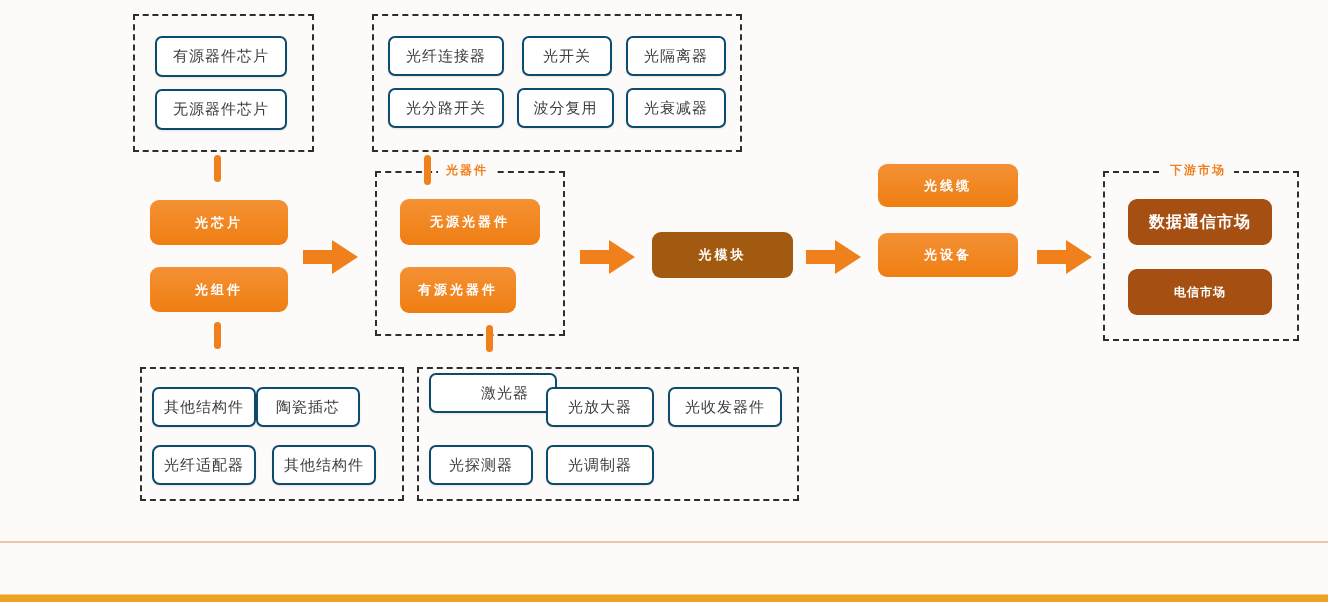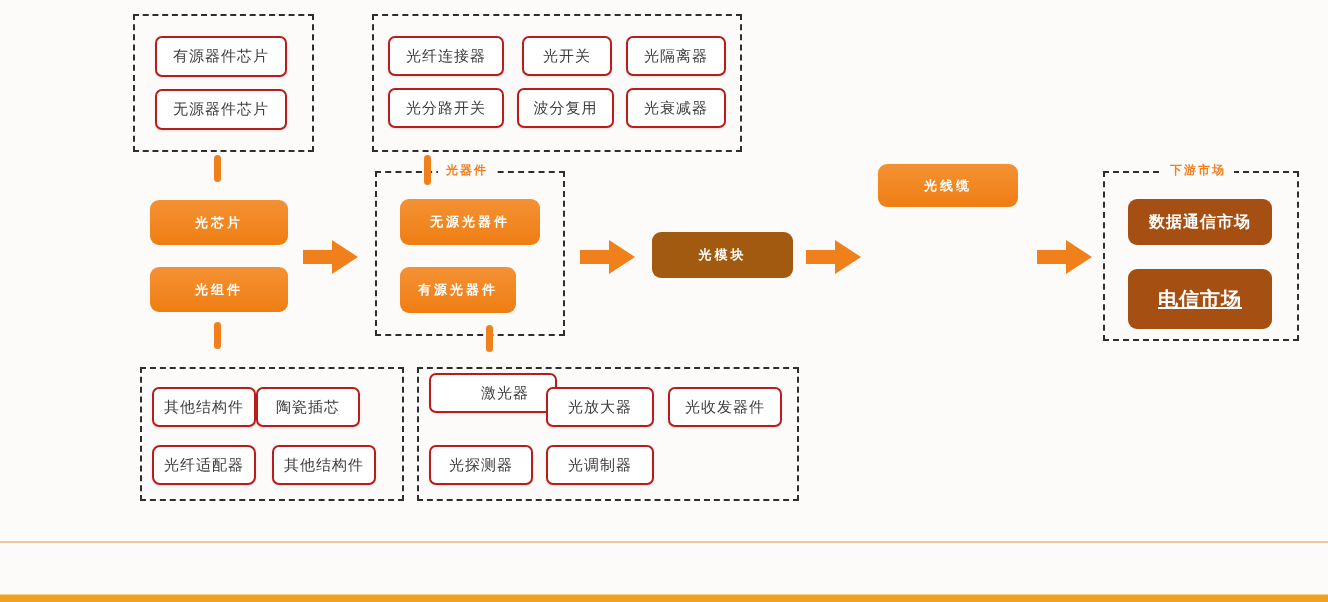--- a/index.html
+++ b/index.html
@@ -2,21 +2,21 @@
 <html><head>
 <meta charset="utf-8">
 <style>
   html,body{margin:0;padding:0;background:#fff;}
   .canvas{
     position:relative;width:1328px;height:602px;overflow:hidden;
     background:#FCFBFA;font-family:"Liberation Sans",sans-serif;
   }
   .dashed{position:absolute;border:2px dashed #2e2e2e;background:transparent;}
   .chip{
-    position:absolute;background:#ffffff;border:2px solid #b91c1c;border-radius:7px;
+    position:absolute;background:#ffffff;border:2px solid #0c4a6e;border-radius:7px;
     display:flex;align-items:center;justify-content:center;
     font-size:15px;color:#3d3d3d;letter-spacing:1px;
     box-shadow:0 1px 2px rgba(150,90,30,.15);
   }
   .node{
     position:absolute;border-radius:9px;display:flex;align-items:center;justify-content:center;
     color:#ffffff;font-weight:bold;font-size:13px;letter-spacing:3px;
   }
   .node.orange{background:linear-gradient(180deg,#F591310,#EE7D12);background:linear-gradient(180deg,#F49134,#EF7E12);}
   .node.brown{background:#A15A0F;}
@@ -75,31 +75,32 @@
 
   <div class="node brown" style="left:652px;top:232px;width:141px;height:46px;">光模块</div>
 
   <div class="arrow" style="left:806px;top:239px;">
     <svg width="56" height="36" viewBox="0 0 56 36">
         <path d="M0 11 H29 V1 L55 18 L29 35 V25 H0 Z" fill="#F0801C"></path>
       </svg>
   </div>
 
   <div class="node orange" style="left:878px;top:164px;width:140px;height:43px;">光线缆</div>
+  <div class="node orange" style="left:878px;top:233px;width:140px;height:44px;">光设备</div>
 
   <div class="arrow" style="left:1037px;top:239px;">
     <svg width="56" height="36" viewBox="0 0 56 36">
         <path d="M0 11 H29 V1 L55 18 L29 35 V25 H0 Z" fill="#F0801C"></path>
       </svg>
   </div>
 
   <div class="dashed" style="left:1103px;top:171px;width:192px;height:166px;"></div>
   <div class="boxlabel" style="left:1162px;top:162px;">下游市场</div>
   <div class="node red" style="left:1128px;top:199px;width:144px;height:46px;font-size:16px;letter-spacing:1px;">数据通信市场</div>
-  <div class="node red" style="left:1128px;top:269px;width:144px;height:60px;font-size:20px;letter-spacing:1px;text-decoration:underline;">电信市场</div>
+  <div class="node red" style="left:1128px;top:269px;width:144px;height:46px;font-size:12px;letter-spacing:1px;">电信市场</div>
 
   <div class="dashed" style="left:140px;top:367px;width:260px;height:130px;"></div>
   <div class="chip" style="left:152px;top:387px;width:100px;height:36px;">其他结构件</div>
   <div class="chip" style="left:256px;top:387px;width:100px;height:36px;text-align:center;">陶瓷插芯</div>
   <div class="chip" style="left:152px;top:445px;width:100px;height:36px;border-radius:8px;">光纤适配器</div>
   <div class="chip" style="left:272px;top:445px;width:100px;height:36px;">其他结构件</div>
 
   <div class="dashed" style="left:417px;top:367px;width:378px;height:130px;"></div>
   <div class="chip" style="left:429px;top:373px;width:100px;height:36px;padding-left:24px;">激光器</div>
   <div class="chip" style="left:546px;top:387px;width:104px;height:36px;">光放大器</div>

